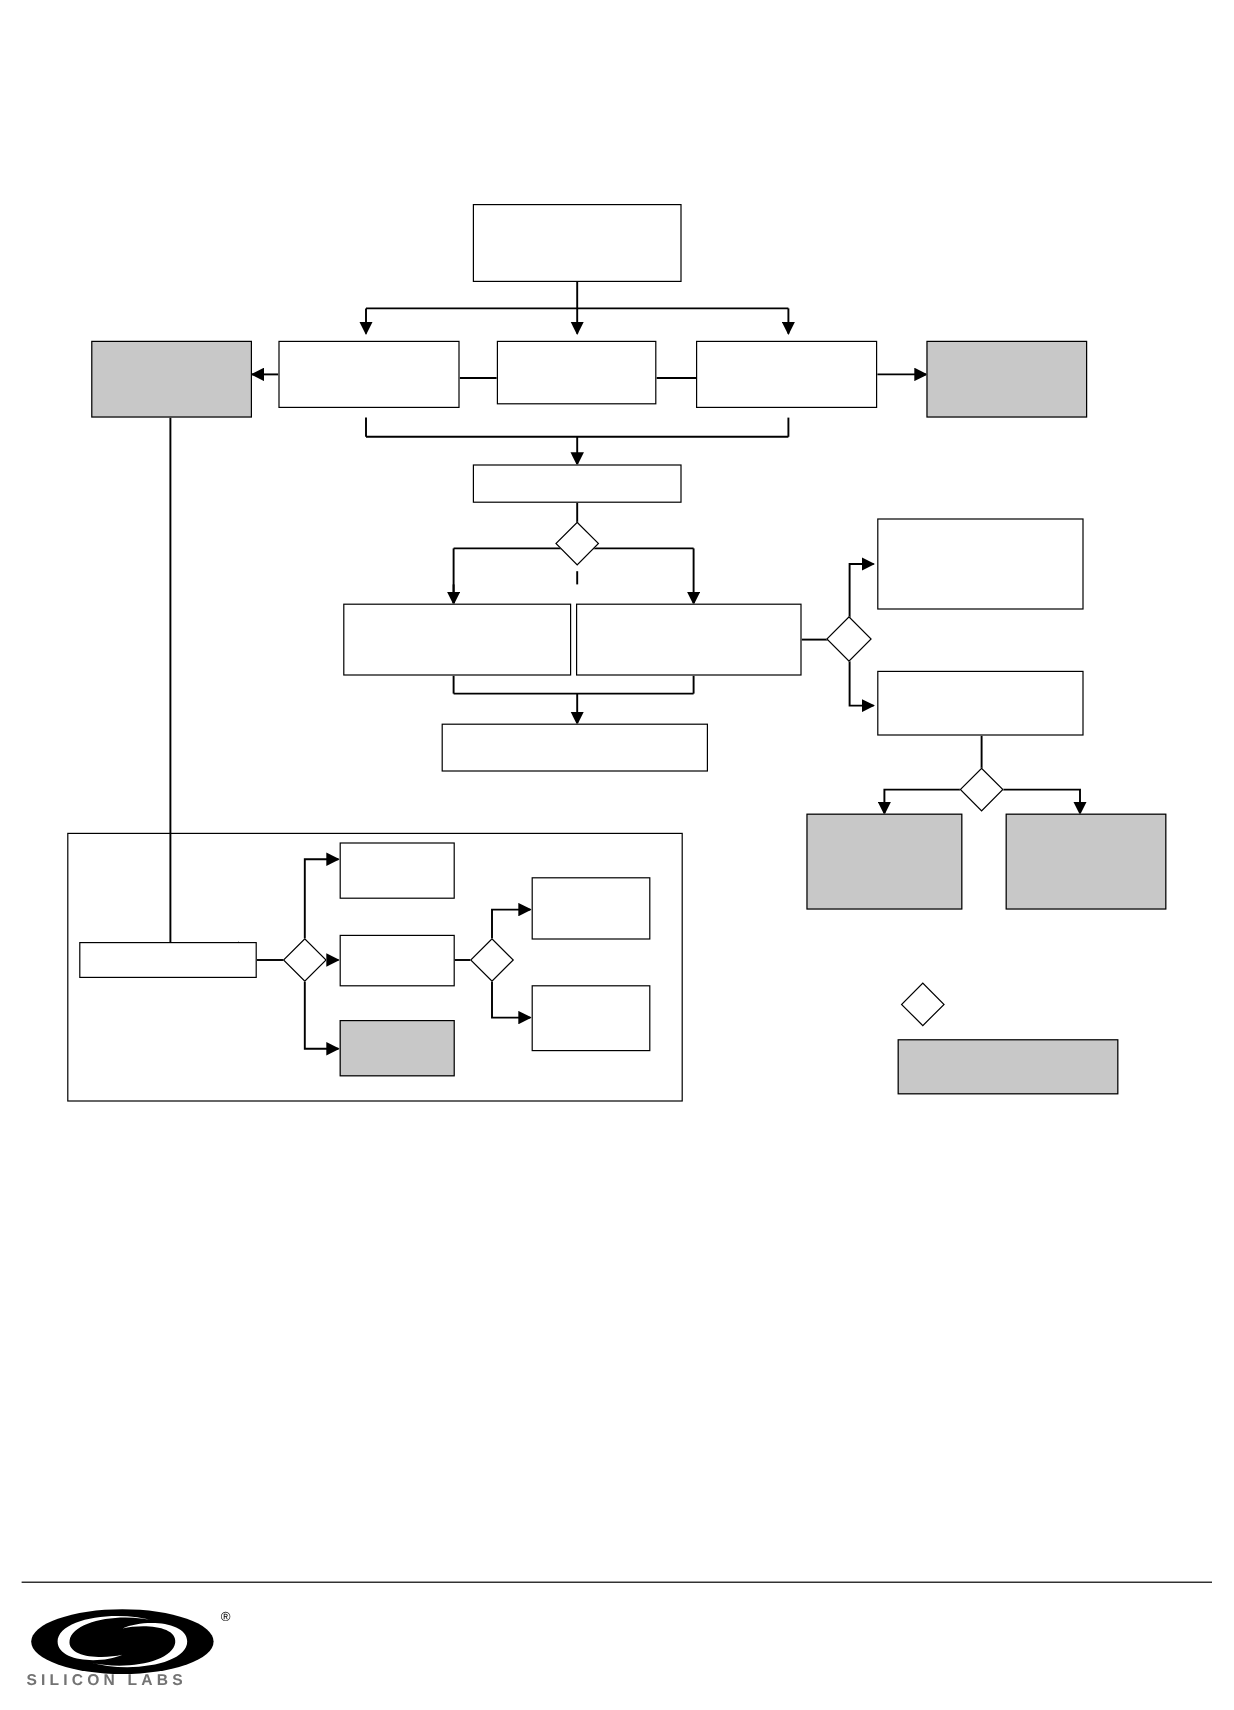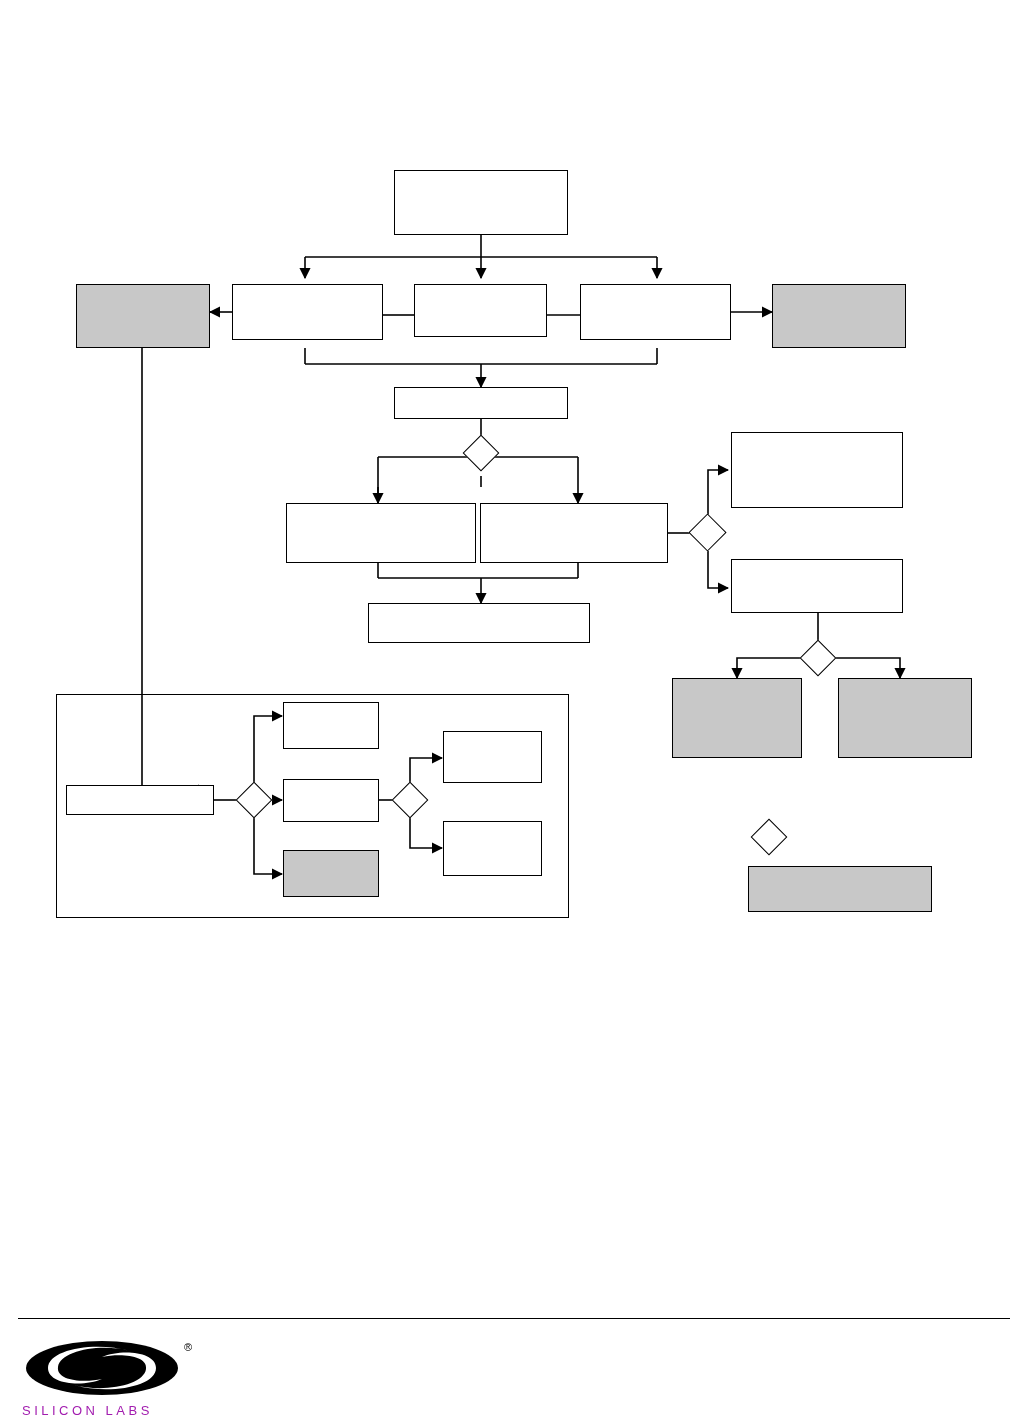--- a/index.html
+++ b/index.html
@@ -72,23 +72,22 @@
     width: 180px;
     height: 72px;
   }
   .logo-text {
     position: absolute;
     left: 22px;
     top: 1392px;
     font-family: "Liberation Sans", sans-serif;
     font-size: 13px;
     letter-spacing: 3.5px;
-    font-weight: normal;
-    color: #a21caf;
-    margin-top: 11px;
+    font-weight: bold;
+    color: #737373;
   }
 </style>
 </head>
 <body>
 
 <div id="page">
 
   <svg class="wires" viewBox="0 0 1028 1425">
     <defs>
       <marker id="arrow" viewBox="0 0 10 10" refX="9" refY="5" markerWidth="7" markerHeight="7" orient="auto-start-reverse">

